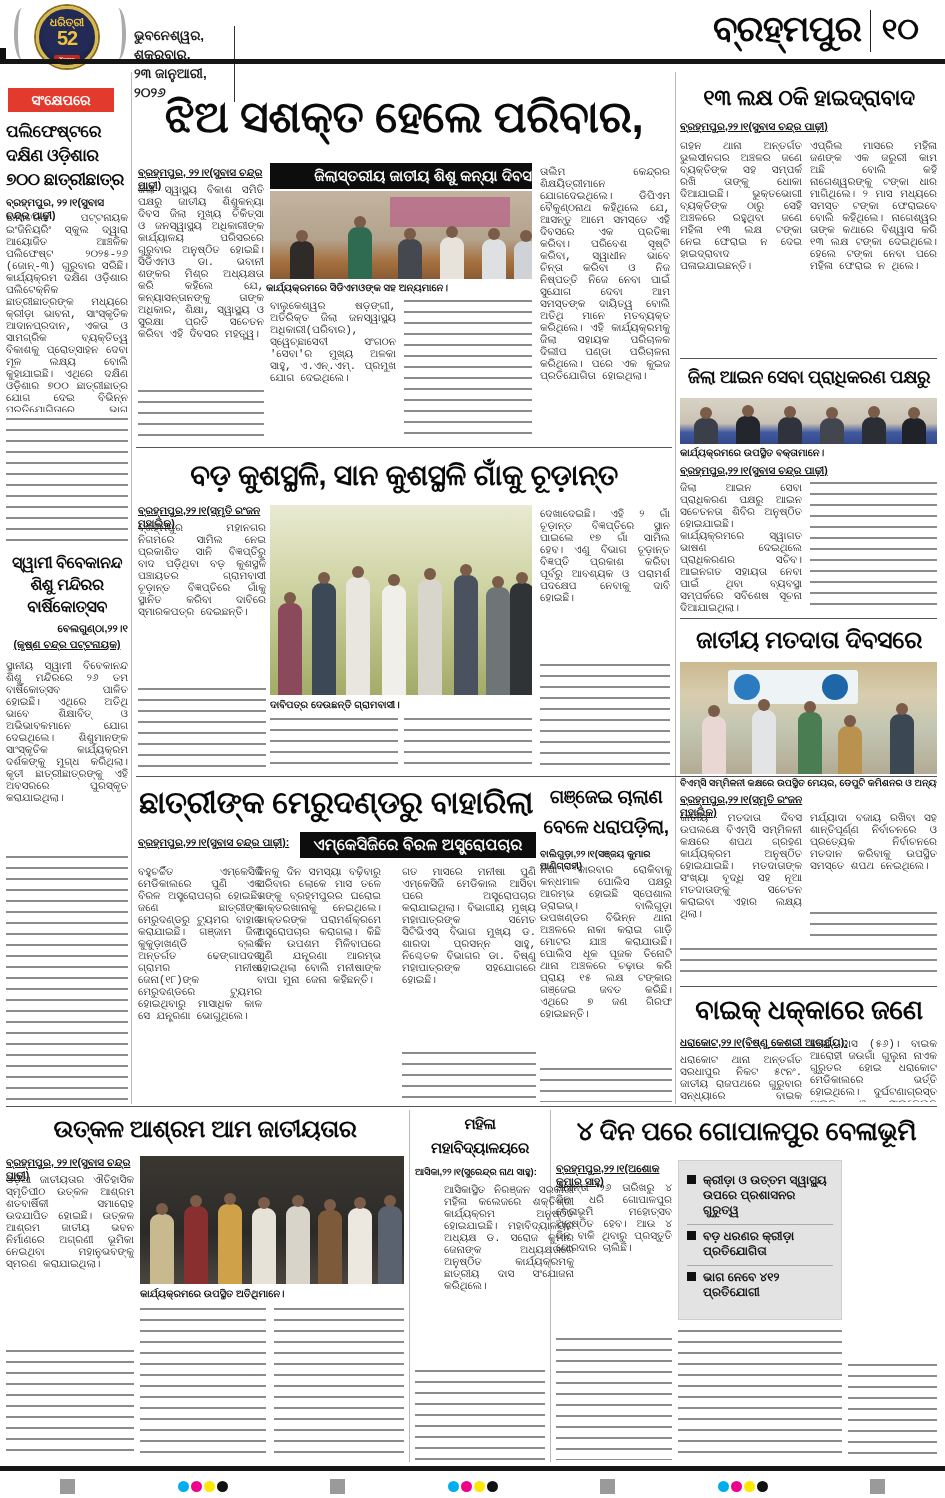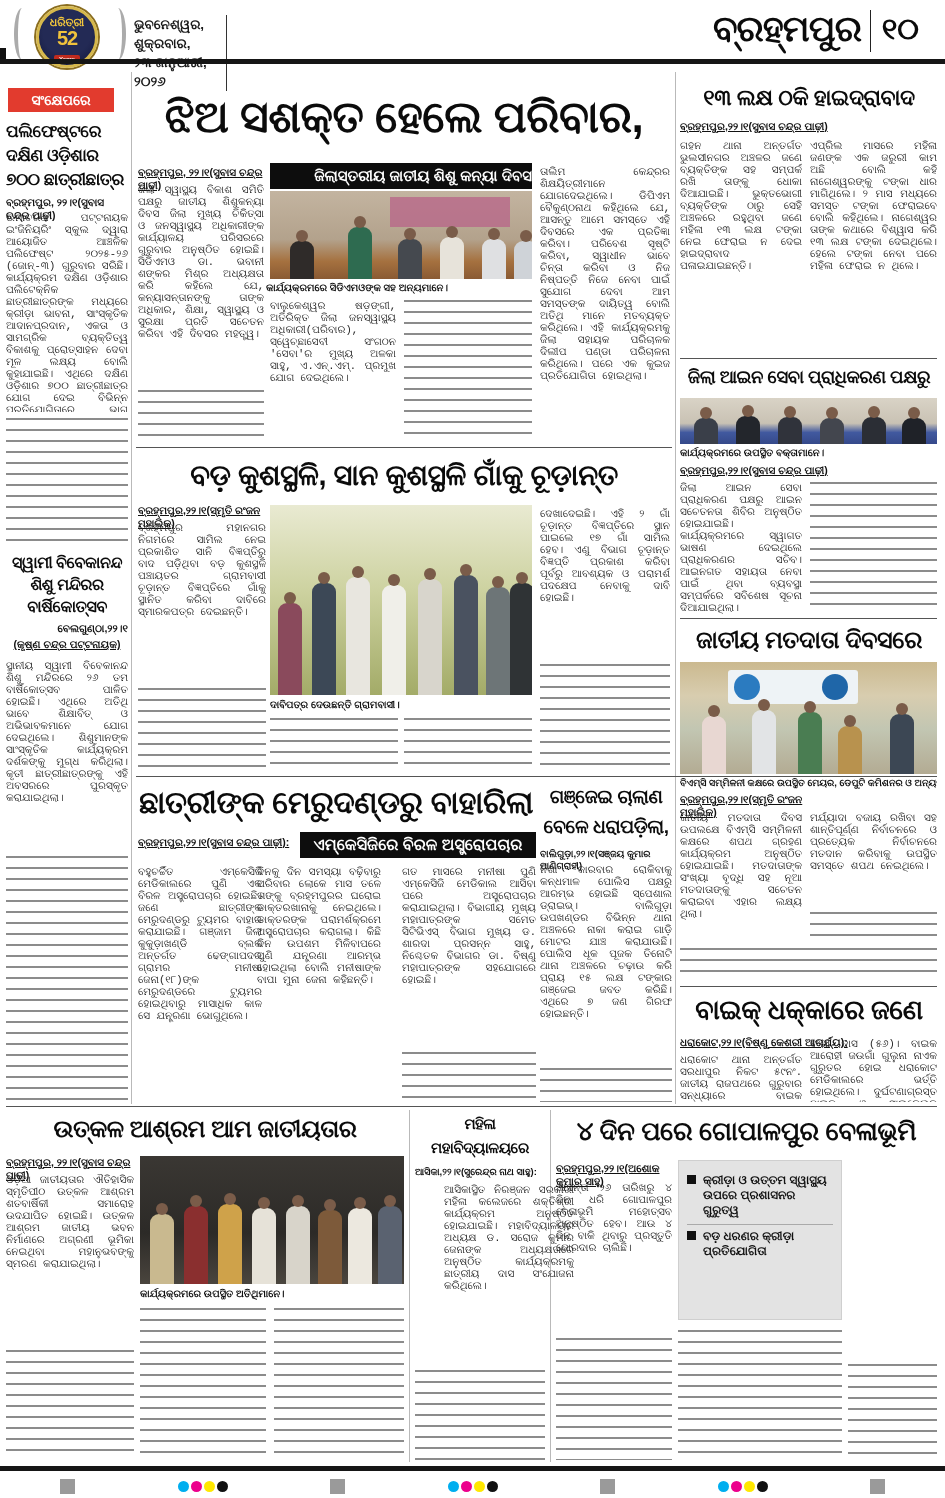--- a/index.html
+++ b/index.html
@@ -52,21 +52,21 @@
   <div class="abs" style="left:14px;top:4px;width:112px;height:60px;">
     <span class="logo-brk" style="left:0;border-left:4px solid #ababab;"></span>
     <span class="logo-brk" style="right:0;border-right:4px solid #ababab;"></span>
     <div class="logo-circle">
       <div class="lg-name">ଧରିତ୍ରୀ</div>
       <div class="lg-52">52</div>
       <div class="lg-years">Years</div>
     </div>
   </div>
 
-  <div class="abs datebox" style="left:134px;top:15px;width:92px;border-right:1.5px solid #333;">
+  <div class="abs datebox" style="left:134px;top:26px;width:92px;padding-right:8px;border-right:1.5px solid #333;">
     <div>ଭୁବନେଶ୍ୱର, ଶୁକ୍ରବାର,</div>
     <div>୨୩ ଜାନୁଆରୀ, ୨୦୨୬</div>
   </div>
 
   <div class="abs edition" style="right:84px;top:8px;text-align:right;">ବ୍ରହ୍ମପୁର</div>
   <div class="abs" style="right:74px;top:10px;width:1.5px;height:42px;background:#222;"></div>
   <div class="abs pageno" style="right:26px;top:12px;">୧୦</div>
 
   <div class="abs blackbar" style="left:0;top:59px;width:945px;height:5px;"></div>
 
@@ -225,20 +225,21 @@
   <div class="abs lines" style="left:415px;top:1370px;width:130px;height:90px;"></div>
 
   <div class="abs hl" style="left:556px;top:1110px;width:381px;height:44px;font-size:26px;line-height:42px;">୪ ଦିନ ପରେ ଗୋପାଳପୁର ବେଳାଭୂମି ମହୋତ୍ସବ</div>
   <div class="abs byline underl" style="left:556px;top:1162px;width:116px;">ବ୍ରହ୍ମପୁର,୨୨।୧(ଅଶୋକ କୁମାର ସାହୁ)</div>
   <div class="abs bodytxt" style="left:556px;top:1182px;width:116px;height:150px;">ଆସନ୍ତା ୨୬ ତାରିଖରୁ ୪ ଦିନ ଧରି ଗୋପାଳପୁର ବେଳାଭୂମି ମହୋତ୍ସବ ଅନୁଷ୍ଠିତ ହେବ। ଆଉ ୪ ଦିନ ବାକି ଥିବାରୁ ପ୍ରସ୍ତୁତି ଜୋରଦାର ଚାଲିଛି।</div>
   <div class="abs lines" style="left:556px;top:1338px;width:116px;height:122px;"></div>
 
   <div class="abs bbox" style="left:678px;top:1160px;width:164px;height:160px;">
     <div class="bitem"><span class="bsq"></span><span>କ୍ରୀଡ଼ା ଓ ଉତ୍ତମ ସ୍ୱାସ୍ଥ୍ୟ ଉପରେ ପ୍ରଶାସନର ଗୁରୁତ୍ୱ</span></div>
     <div class="bitem"><span class="bsq"></span><span>ବଡ଼ ଧରଣର କ୍ରୀଡ଼ା ପ୍ରତିଯୋଗିତା</span></div>
+    <div class="bitem"><span class="bsq"></span><span>ଭାଗ ନେବେ ୪୧୨ ପ୍ରତିଯୋଗୀ</span></div>
   </div>
   <div class="abs lines" style="left:678px;top:1330px;width:164px;height:130px;"></div>
 
   <div class="abs lines" style="left:848px;top:1364px;width:89px;height:96px;"></div>
 
   <div class="abs blackbar" style="left:0;top:1466px;width:945px;height:5px;"></div>
   <div class="abs regrow" style="left:60px;top:1478px;width:825px;height:16px;">
     <span class="regsq"></span>
     <span class="dots">
       <span class="dot" style="background:#00aeef;"></span>

